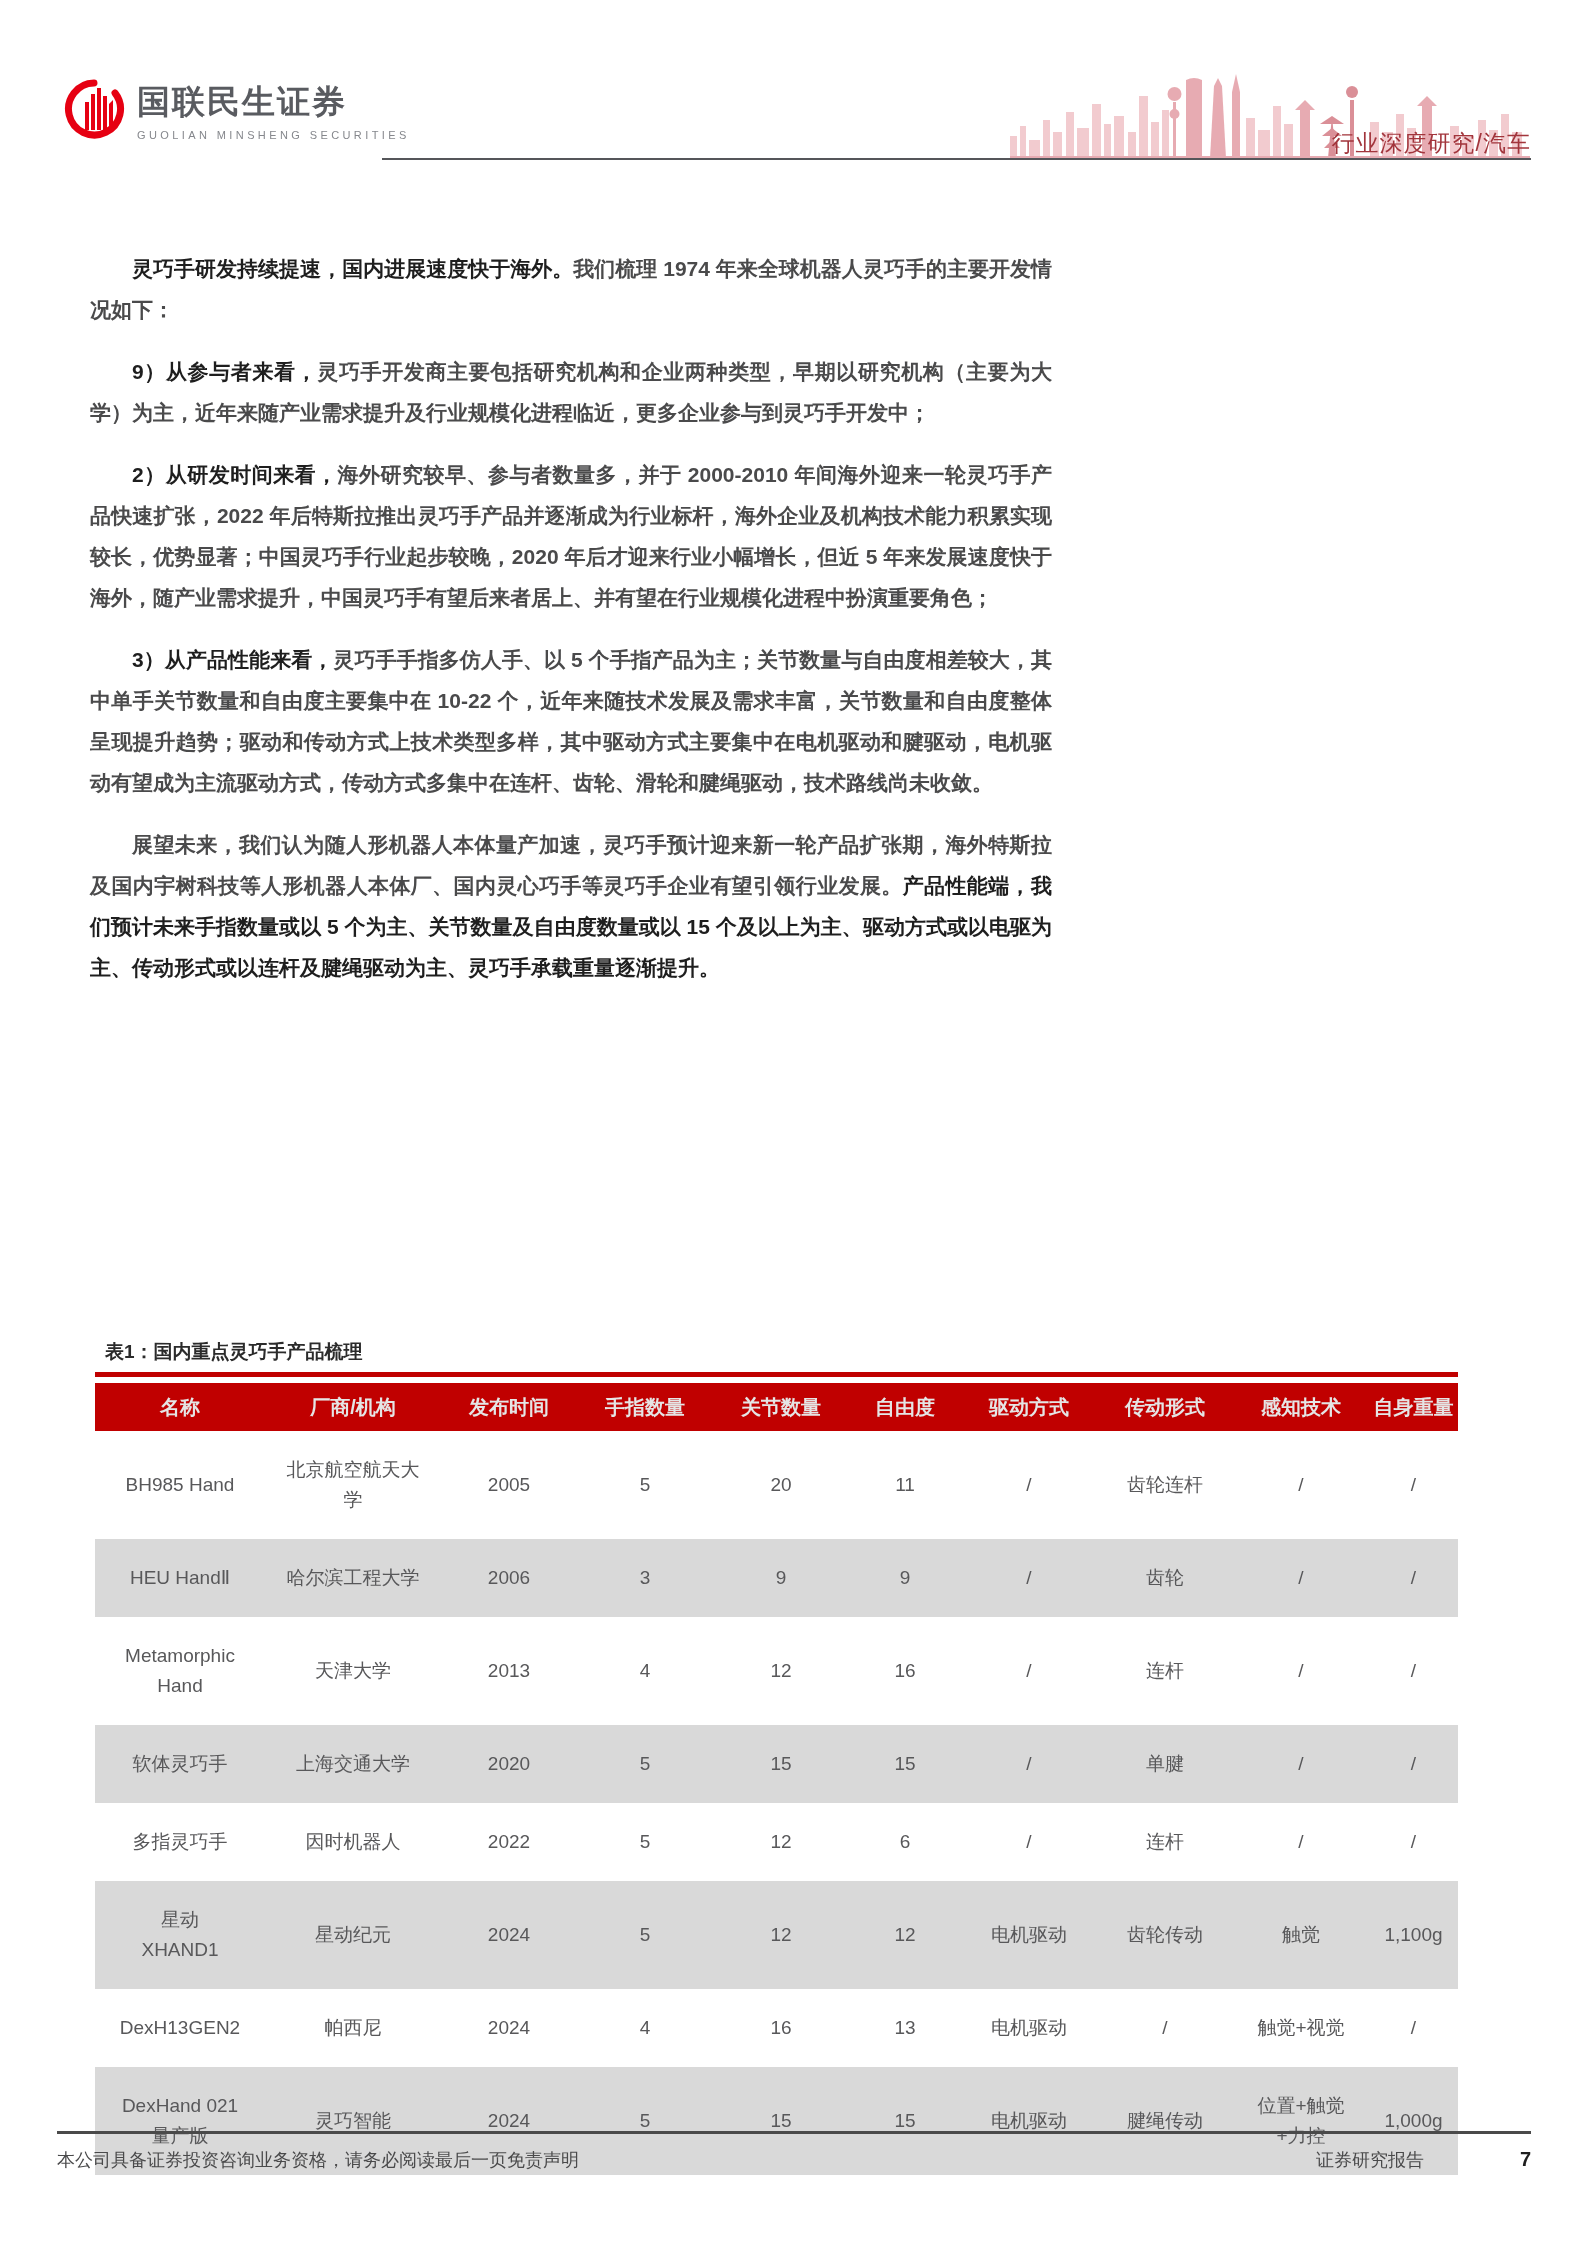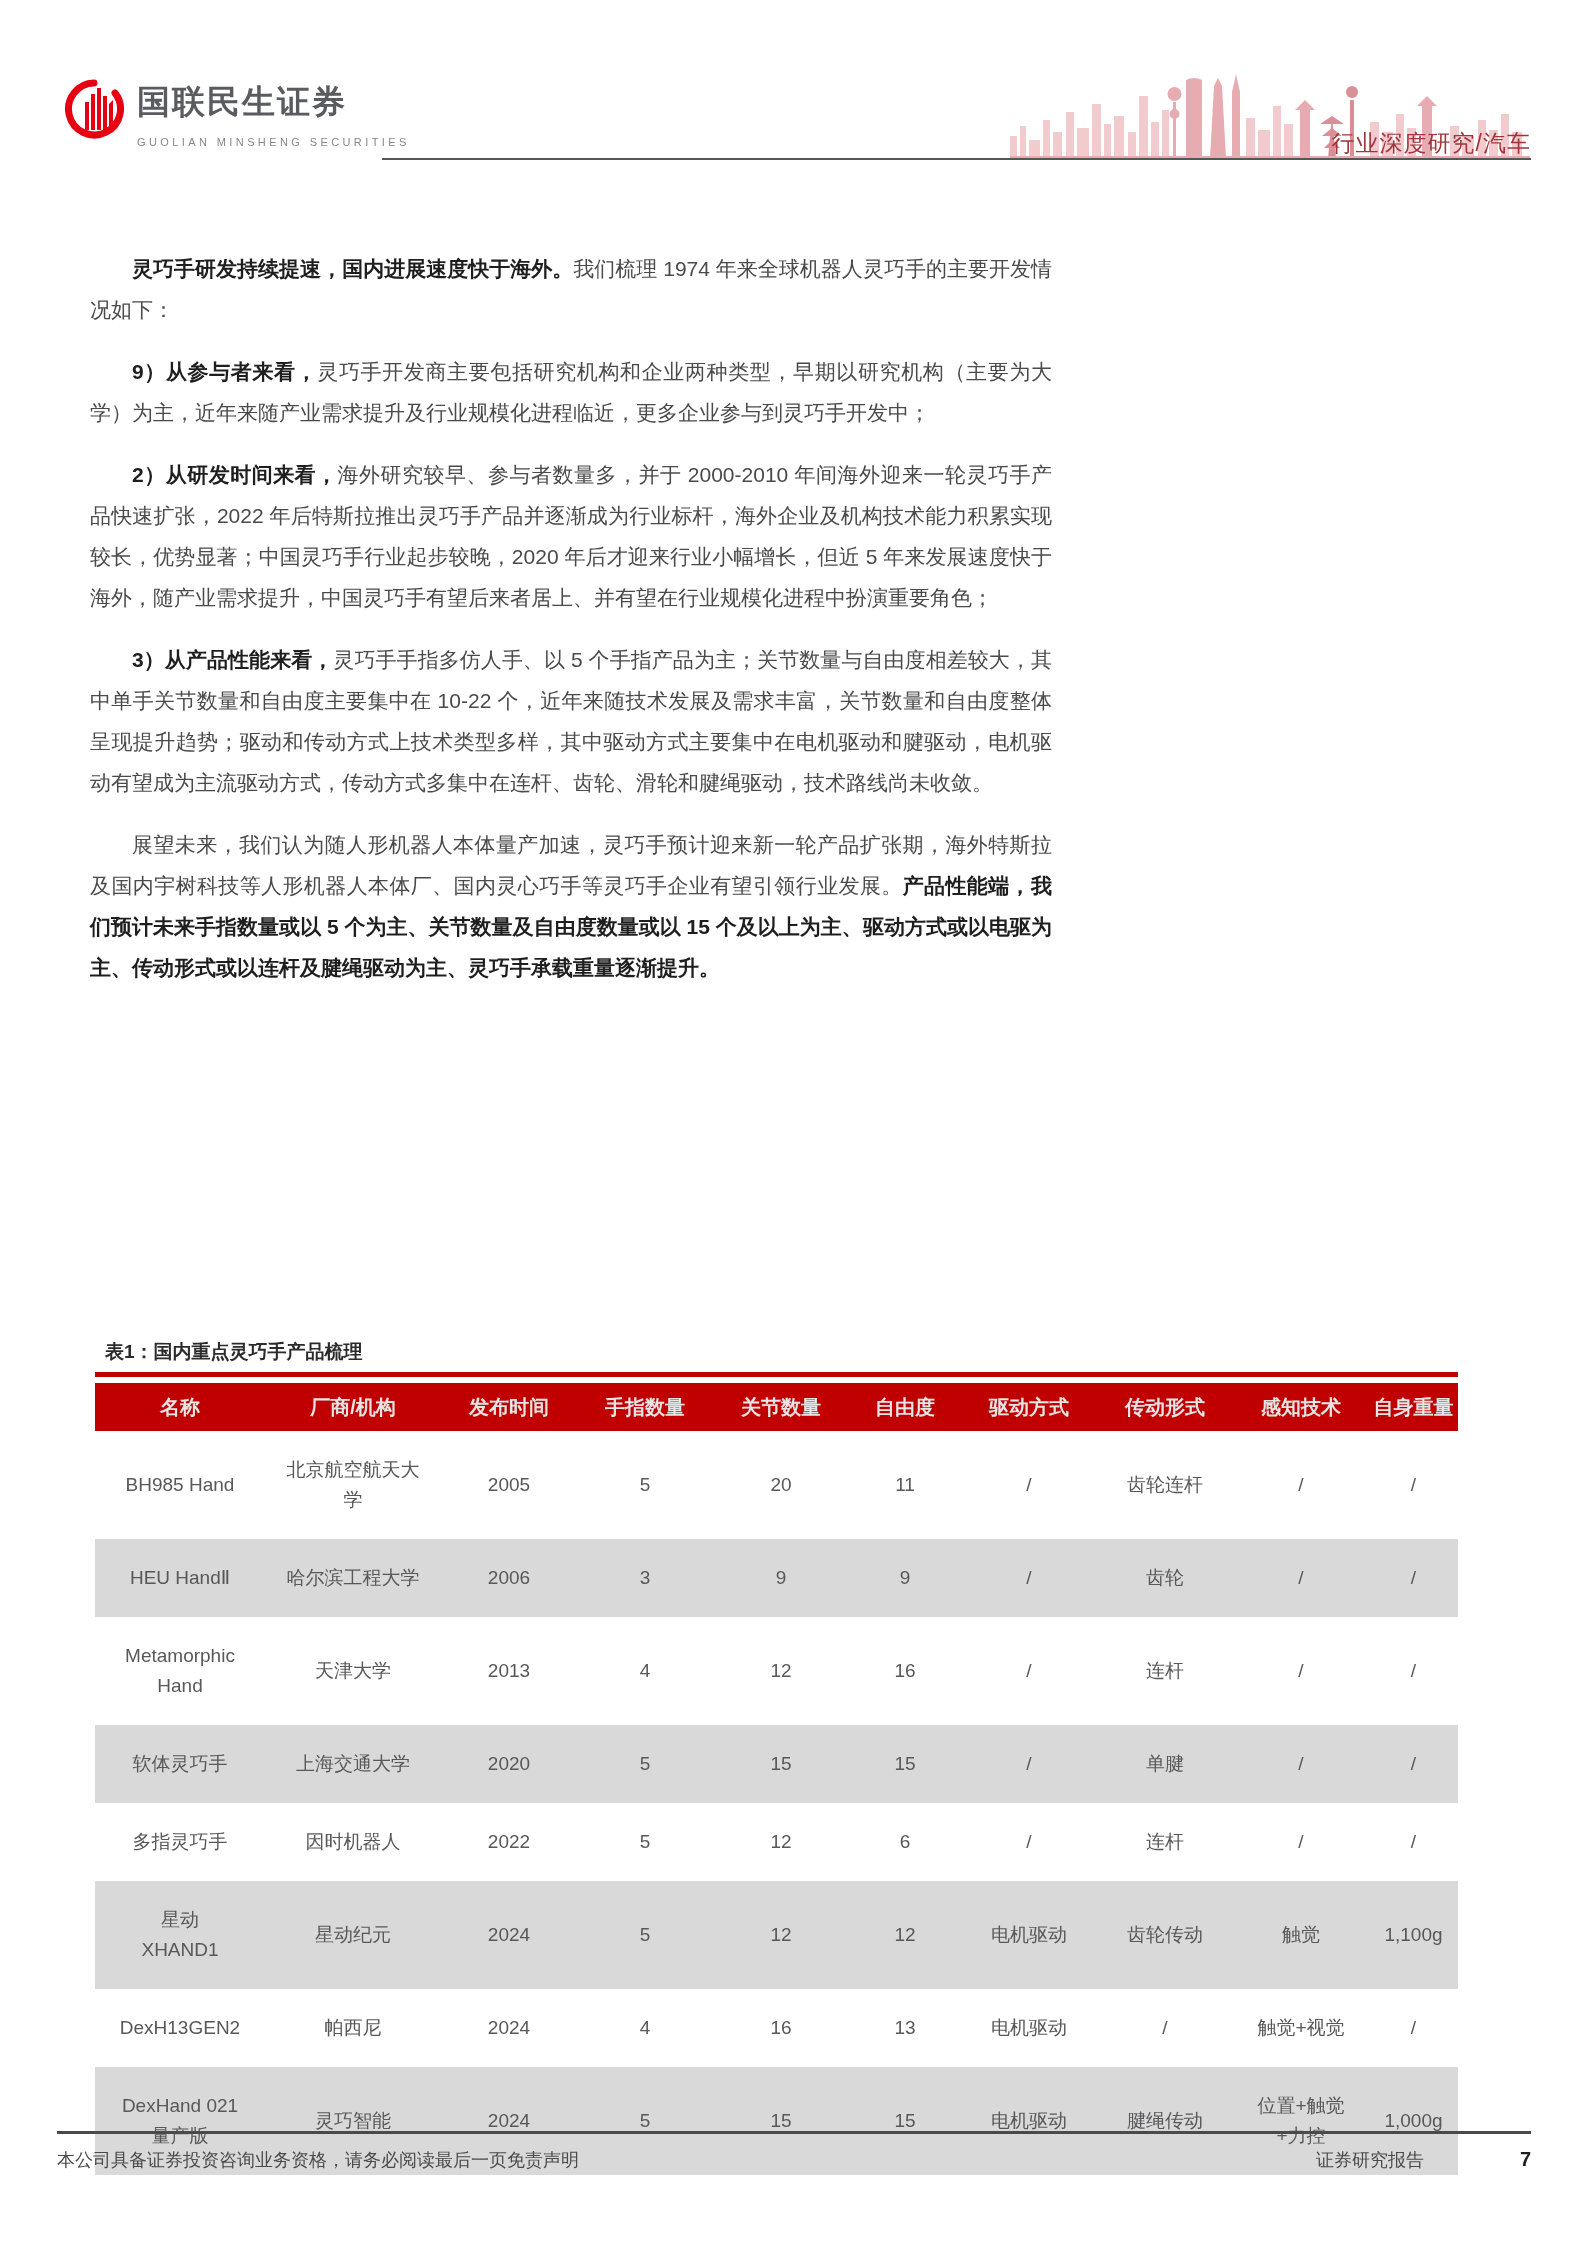--- a/index.html
+++ b/index.html
@@ -13,28 +13,28 @@
   html,body{margin:0;padding:0;background:#e8e8e8;}
   body{font-family:"Liberation Sans","DejaVu Sans",sans-serif;}
   .page{position:relative;width:1588px;height:2245px;background:#ffffff;margin:0 auto;overflow:hidden;}
 
   
   .header{position:absolute;left:0;top:0;width:100%;height:170px;}
   .brand{position:absolute;left:63px;top:78px;display:flex;align-items:flex-start;}
   .brand-icon{width:62px;height:62px;margin-right:12px;flex:0 0 auto;}
   .brand-text{display:flex;flex-direction:column;justify-content:center;padding-top:6px;}
   .brand-cn{font-size:33px;font-weight:bold;color:#595B60;letter-spacing:2px;line-height:36px;}
-  .brand-en{font-size:11px;color:#85878C;letter-spacing:3.4px;margin-top:16px;}
+  .brand-en{font-size:11px;color:#85878C;letter-spacing:3.4px;margin-top:9px;}
   .header-line{position:absolute;left:382px;right:57px;top:158px;height:0;border-top:2px solid #55565A;}
   .skyline{position:absolute;left:1010px;top:66px;width:520px;height:92px;opacity:.9;}
   .report-type{position:absolute;right:57px;top:128px;font-size:23px;font-weight:normal;color:var(--report-type-color);letter-spacing:1px;}
 
   
   .article{position:absolute;left:90px;top:248px;width:962px;}
-  .article p{margin:0 0 21px 0;font-size:21px;line-height:41px;color:var(--body-text);text-align:justify;text-indent:2em;}
+  .article p{margin:0 0 21px 0;font-size:21px;line-height:41px;color:var(--body-text);text-align:justify;text-indent:2em;font-weight:bold;}
   .article p b{color:var(--strong-text);}
 
   
   .table-block{position:absolute;left:95px;top:1338px;width:1363px;}
   .table-caption{font-size:19px;font-weight:bold;color:#2B2B2B;padding-left:10px;line-height:28px;}
   .caption-rule{height:5px;background:var(--accent);margin-top:6px;}
   table.data{width:100%;border-collapse:collapse;table-layout:fixed;margin-top:6px;}
   table.data th{background:var(--accent);color:#e5e5e5;font-size:20px;font-weight:bold;height:48px;padding:0 4px;}
   table.data td{font-size:19px;color:#58585A;text-align:center;vertical-align:middle;padding:24px 6px;line-height:30px;white-space:pre-line;}
   table.data tbody tr:nth-child(even){background:var(--stripe);}

